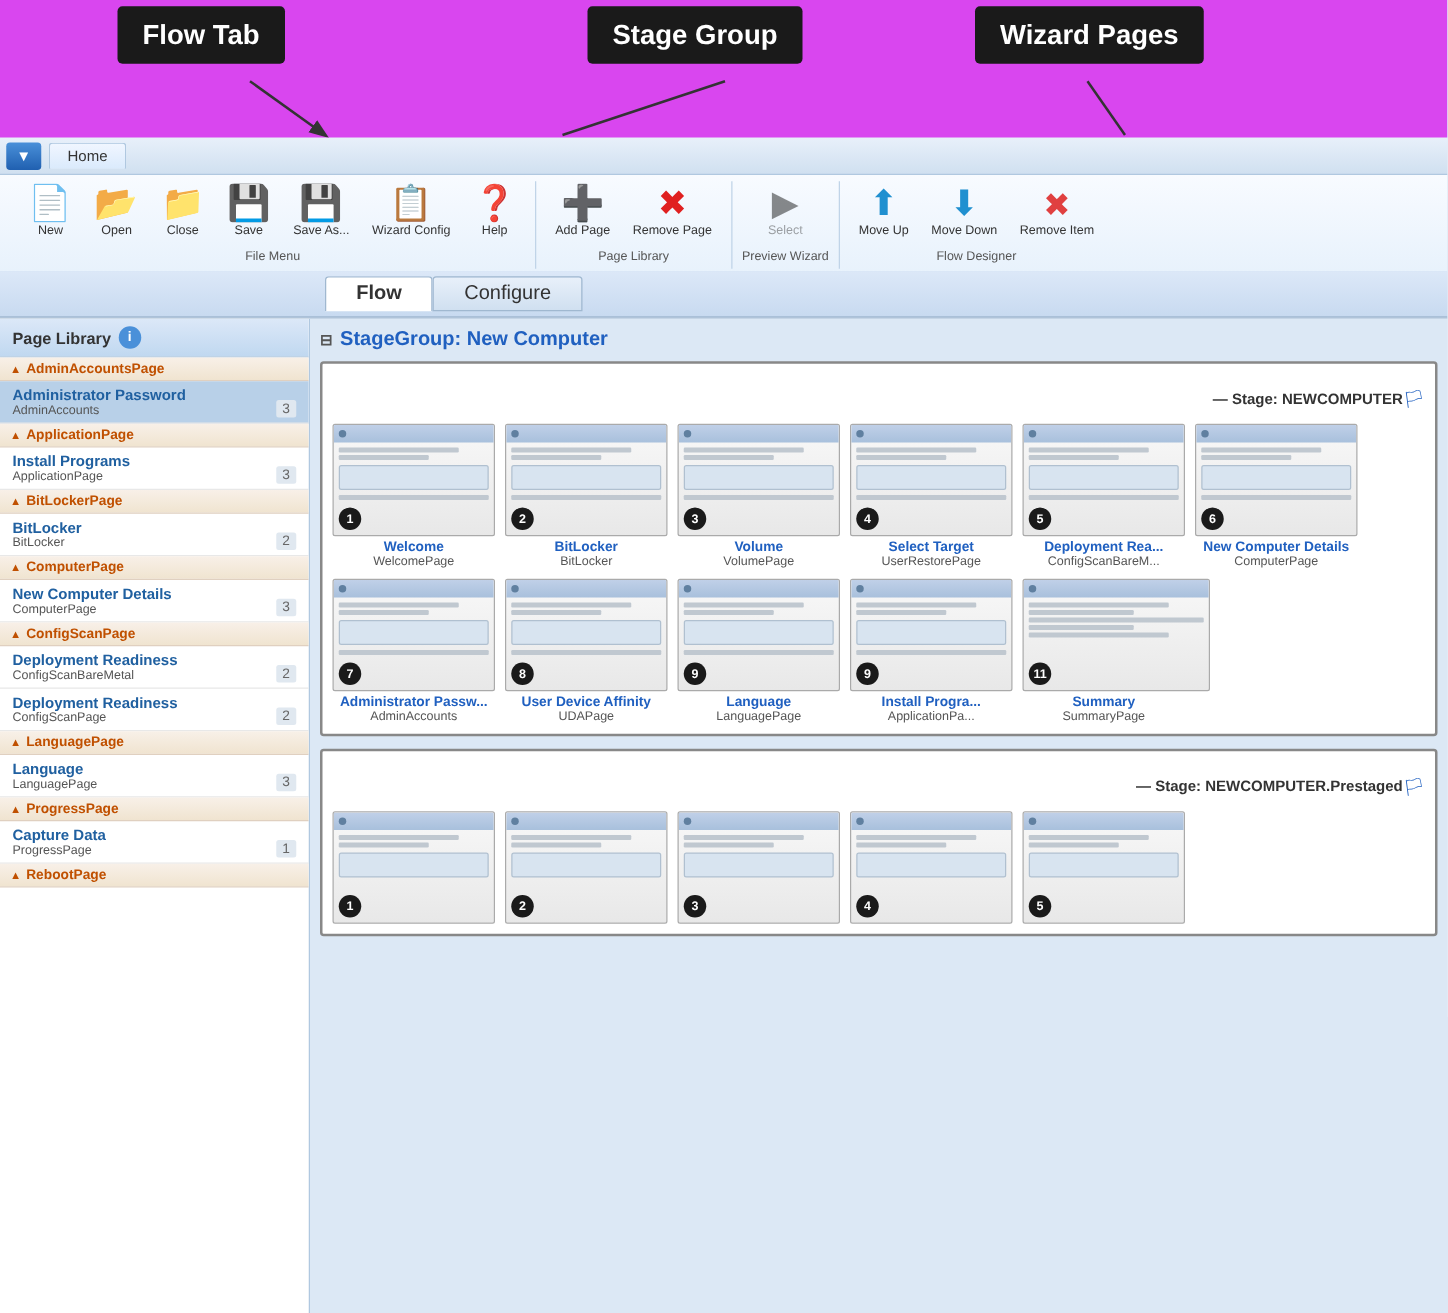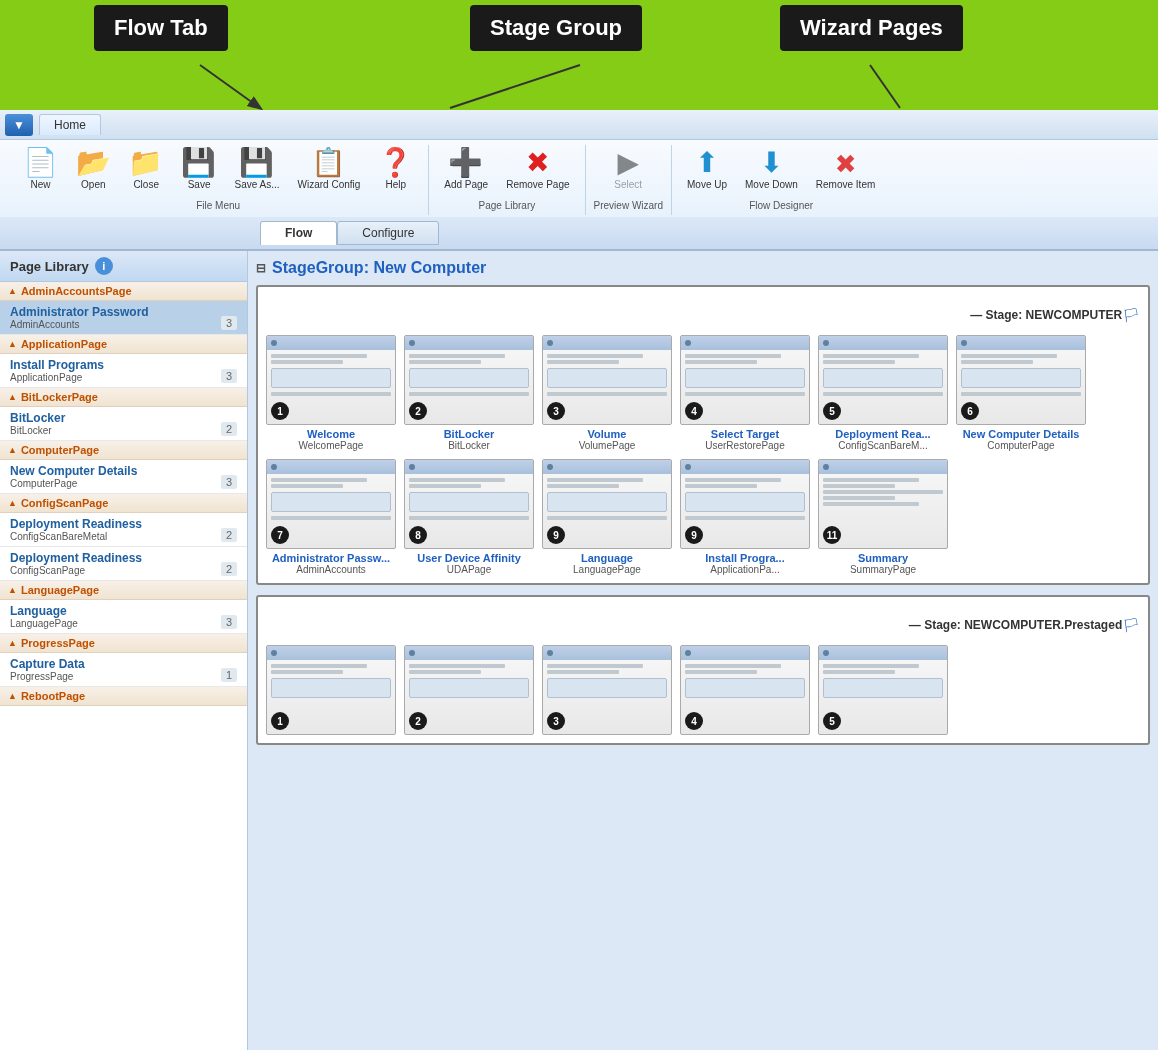--- a/index.html
+++ b/index.html
@@ -2,21 +2,21 @@
 <html><head>
   <meta charset="utf-8">
   <style>
     * { box-sizing: border-box; margin: 0; padding: 0; }
     body { font-family: 'Segoe UI', Arial, sans-serif; background: #f0f4f8; width: 1158px; min-height: 1050px; overflow-x: hidden; }
 
     
     .annotation-area {
       position: relative;
       height: 110px;
-      background: #84cc16;
+      background: #d946ef;
       display: flex;
       align-items: flex-end;
       padding-bottom: 5px;
     }
     .annotation-box {
       position: absolute;
       background: #1a1a1a;
       color: white;
       font-size: 22px;
       font-weight: bold;
@@ -128,21 +128,21 @@
     
     .design-tabs {
       background: linear-gradient(to bottom, #dce8f8, #c8daf0);
       padding: 4px 260px;
       display: flex;
       gap: 0;
       border-bottom: 1px solid #a0b8d0;
     }
     .design-tab {
       padding: 4px 24px;
-      font-size: 12px;
+      font-size: 16px;
       cursor: pointer;
       border: 1px solid #a0b8d0;
       background: white;
       border-radius: 3px 3px 0 0;
       color: #333;
       text-align: center;
     }
     .design-tab.active {
       background: white;
       font-weight: bold;
@@ -770,21 +770,21 @@
               <div class="page-thumb-box"></div>
               <div class="page-thumb-line full"></div>
             </div>
             <div class="page-number-badge">9</div>
           </div>
           <div class="page-card-name">Install Progra...</div>
           <div class="page-card-sub">ApplicationPa...</div>
         </div>
 
         <div class="wizard-page-card">
-          <div class="page-thumb" style="width:130px;">
+          <div class="page-thumb" style="width:150px;">
             <div class="page-thumb-header">
                 <div class="page-thumb-dot"></div>
               </div>
             <div class="page-thumb-body">
               <div class="page-thumb-line medium"></div>
               <div class="page-thumb-line short"></div>
               <div class="page-thumb-line full"></div>
               <div class="page-thumb-line short"></div>
               <div class="page-thumb-line medium"></div>
             </div>

